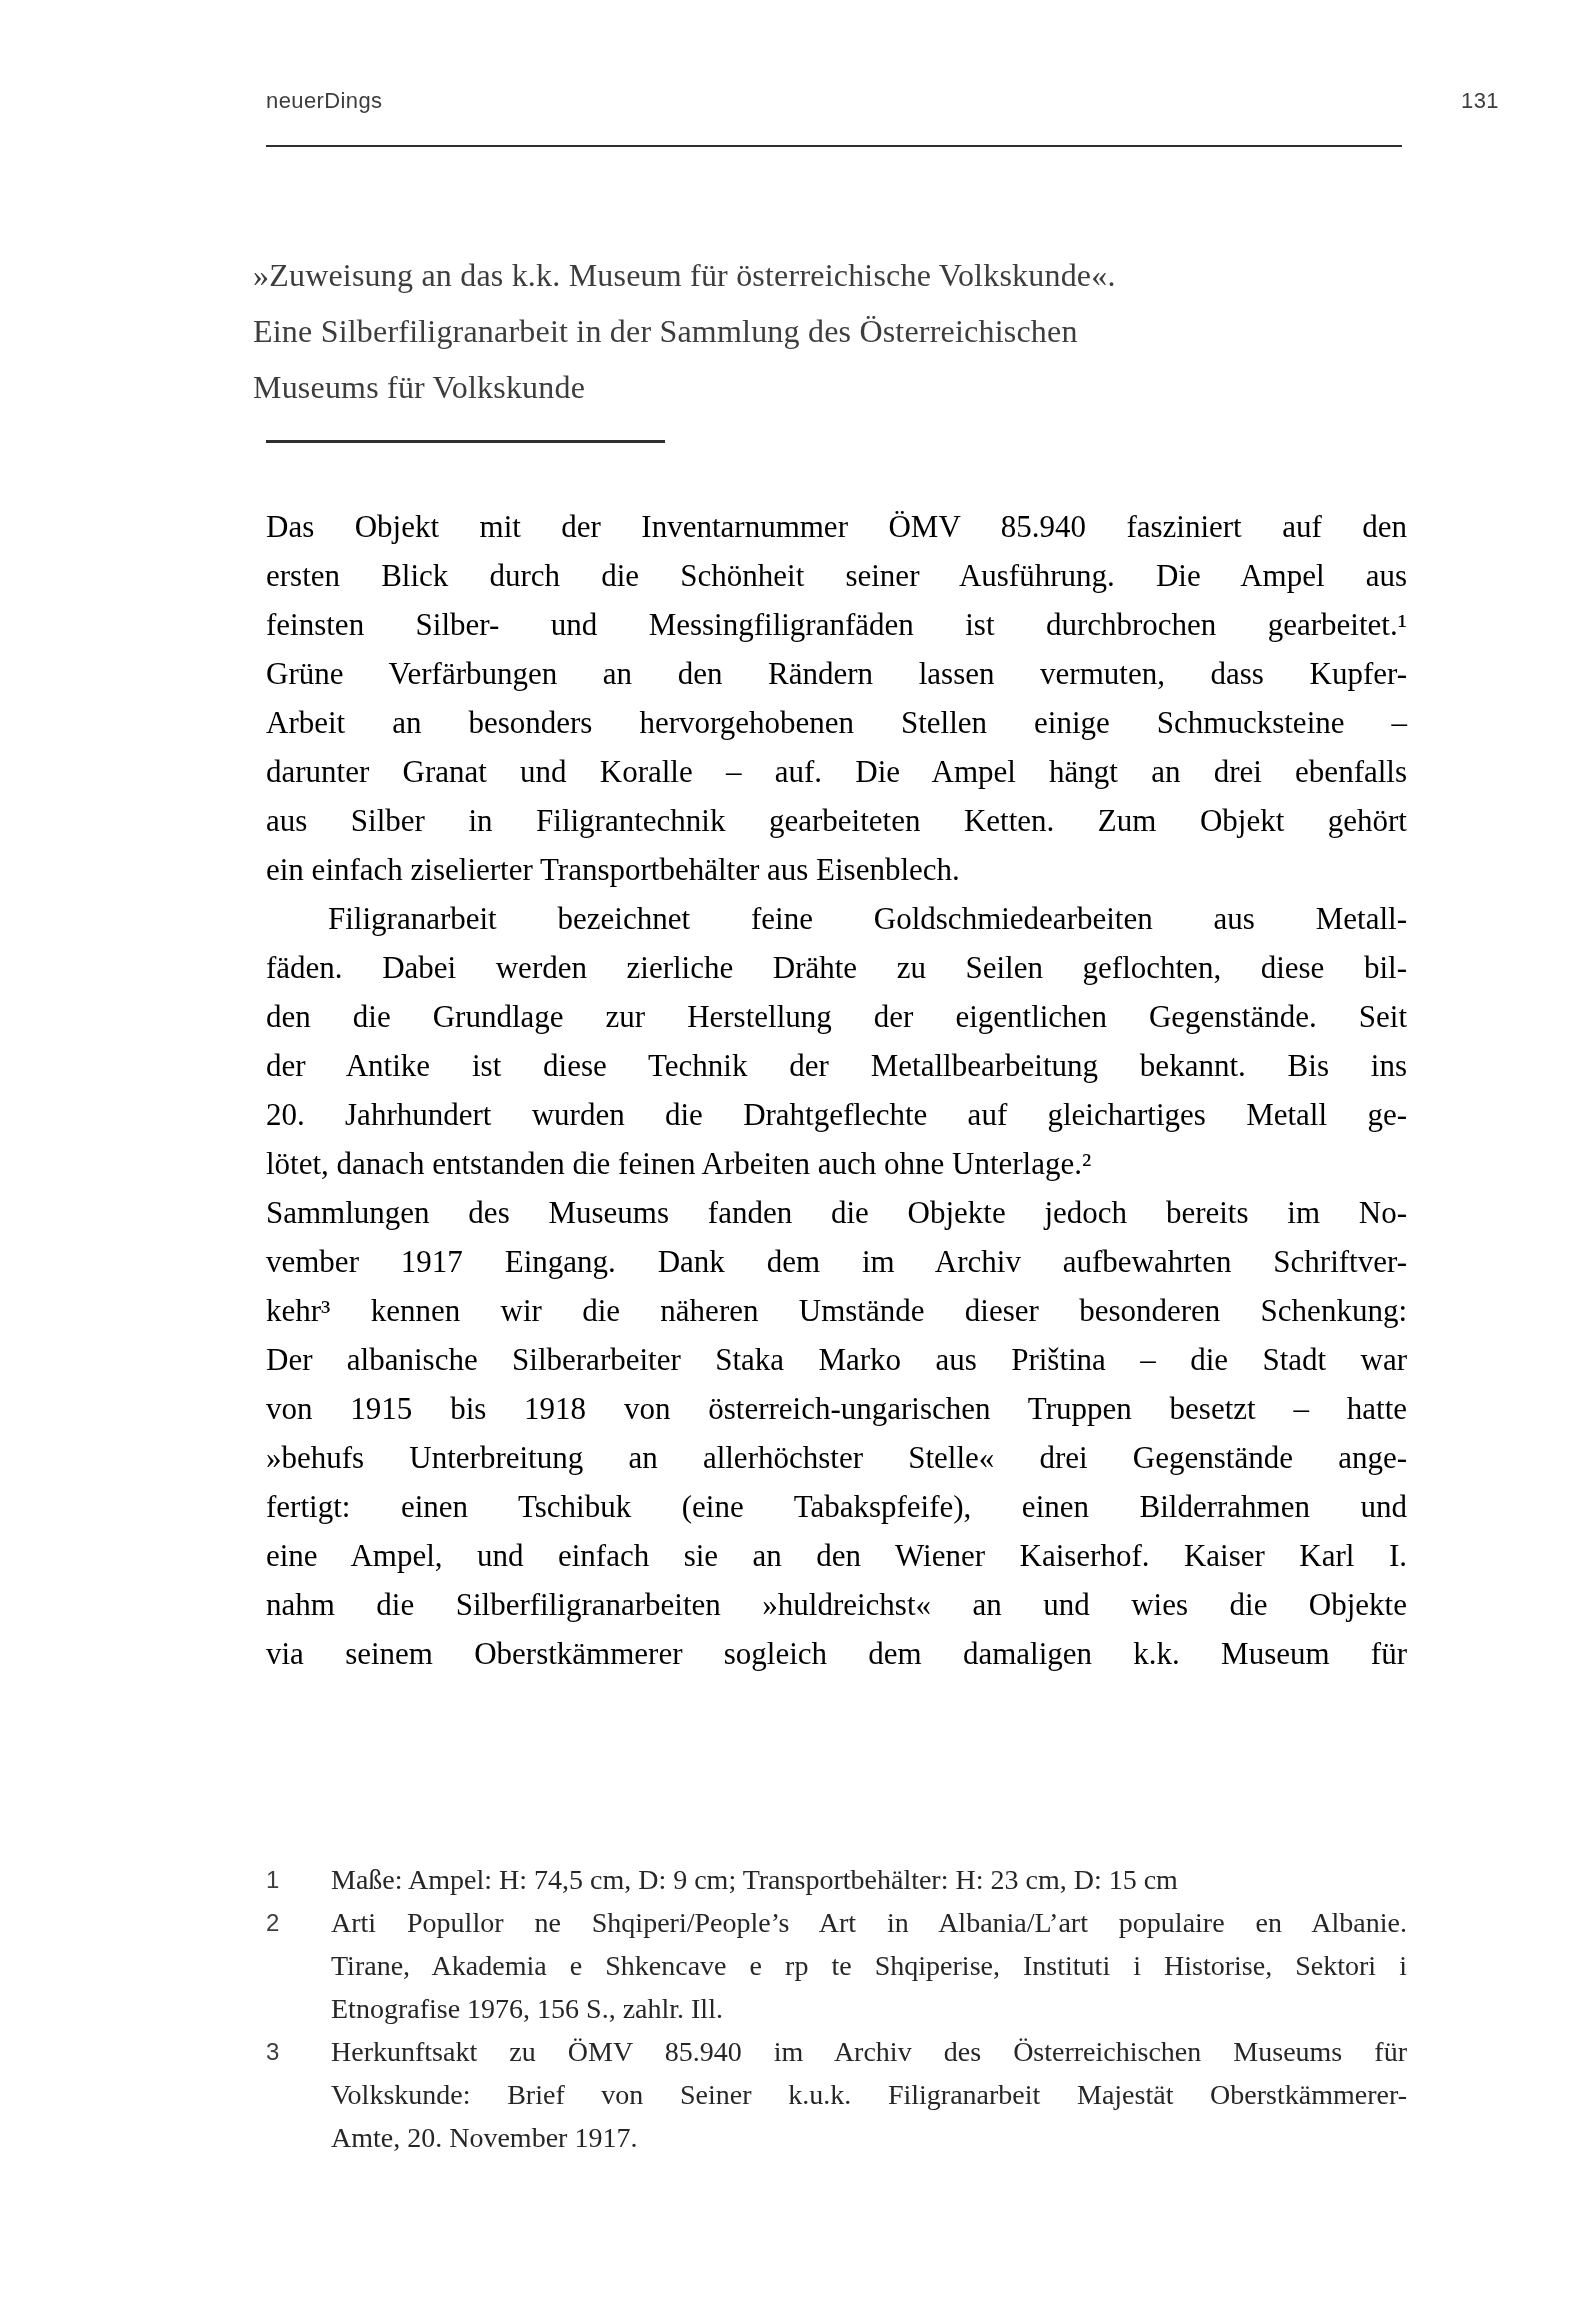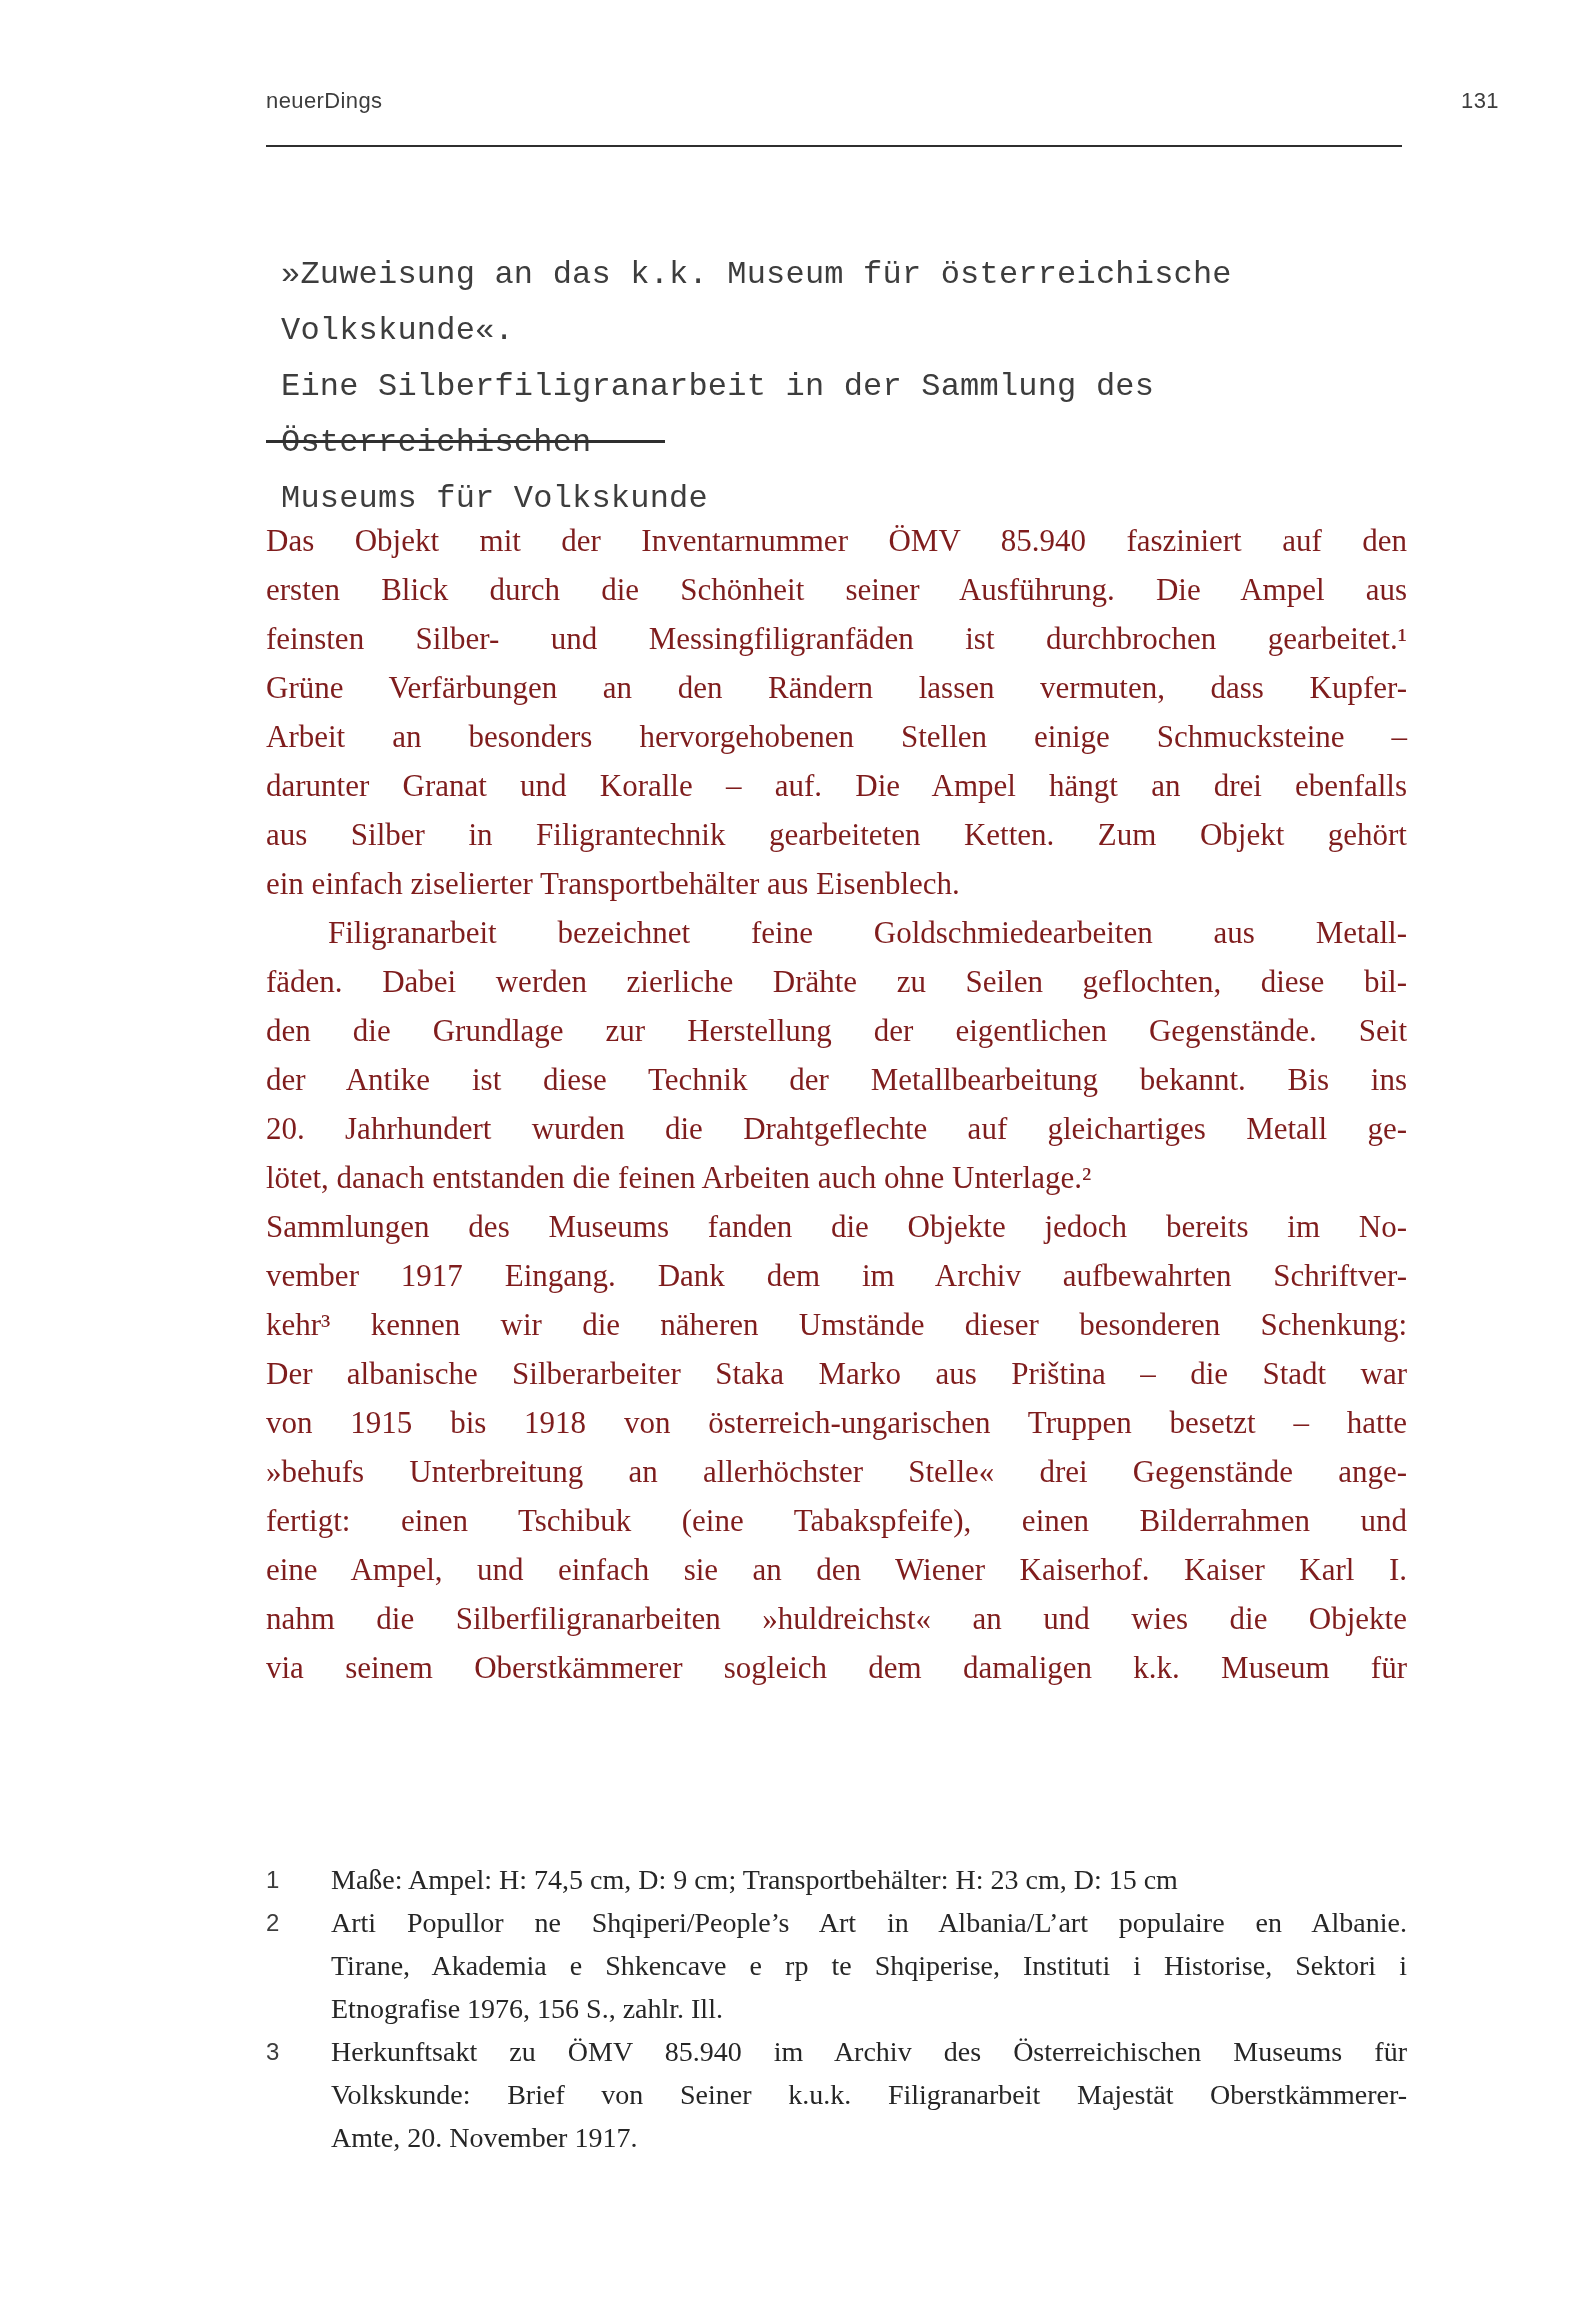--- a/index.html
+++ b/index.html
@@ -27,46 +27,45 @@
   .header-rule {
     position: absolute;
     left: 266px;
     top: 145px;
     width: 1136px;
     height: 1.6px;
     background: #2f2f2f;
   }
   .title-block {
     position: absolute;
-    left: 281px;
+    left: 253px;
     top: 247px;
     width: 1172px;
-    font-family: Liberation Mono, monospace;
+    font-family: Liberation Serif, serif;
     font-size: 32px;
     line-height: 56px;
     color: #3d3d3d;
     letter-spacing: 0.2px;
   }
   .title-rule {
     position: absolute;
     left: 266px;
     top: 440px;
     width: 399px;
     height: 3.2px;
     background: #2f2f2f;
   }
   .body-block {
     position: absolute;
     left: 266px;
     top: 502px;
     width: 1141px;
     font-size: 31px;
     line-height: 49px;
-    color: #7f1d1d;
-    margin-top: 14px;
+    color: #000000;
   }
   .bline {
     text-align: justify;
     text-align-last: justify;
   }
   .bline.last { text-align-last: left; }
   .bline.indent { text-indent: 62px; }
   .footnotes {
     position: absolute;
     left: 266px;

